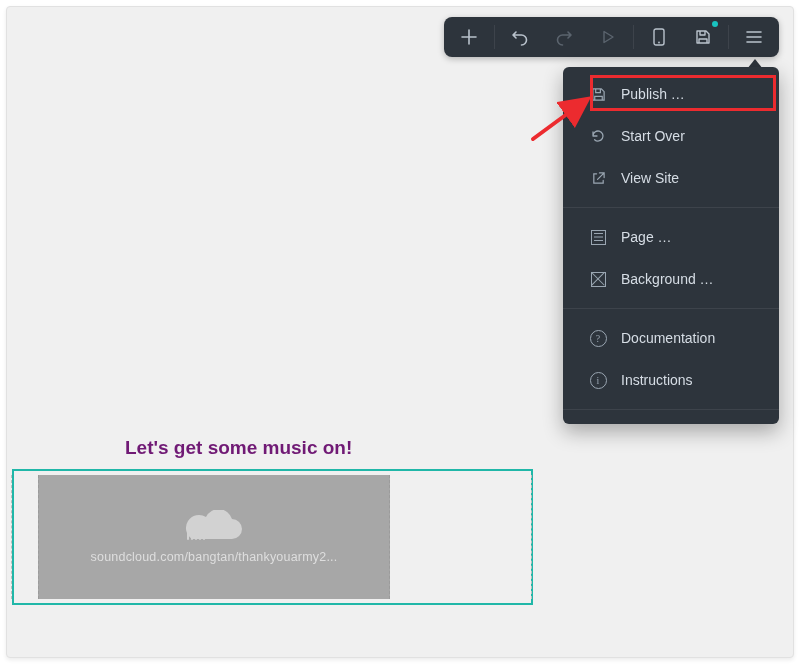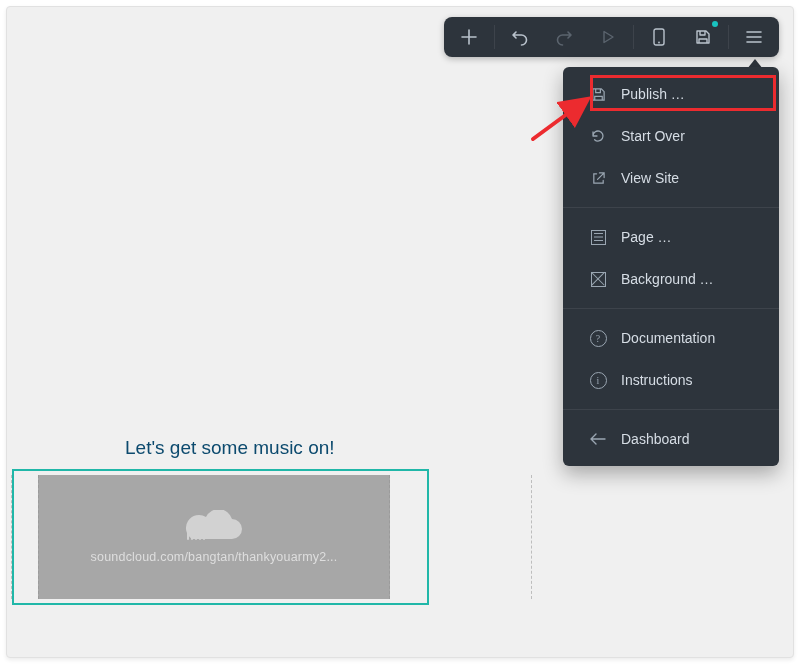--- a/index.html
+++ b/index.html
@@ -135,28 +135,28 @@
   position: absolute;
   top: 88px;
   left: 523px;
   pointer-events: none;
 }
 .heading {
   position: absolute;
   left: 118px;
   top: 430px;
   font-size: 19px;
-  font-weight: 400;
-  color: #0c4a6e;
+  font-weight: 700;
+  color: #701a75;
 }
 .embed-sel {
   position: absolute;
   left: 5px;
   top: 462px;
-  width: 417px;
+  width: 521px;
   height: 136px;
   border: 2.5px solid #20b7a8;
   box-sizing: border-box;
   display:flex;
 }
 .embed-inner {
   margin: 4px 4px 4px 24px;
   flex: 0 0 350px;
   background: #a7a7a7;
   display:flex;
@@ -284,28 +284,20 @@
     </div>
     <div class="ditem">
       <span class="mi">
           <span class="imark">i</span>
         </span>
       <span>Instructions</span>
     </div>
 
     <div class="dsep"></div>
 
-    <div class="ditem">
-      <span class="mi">
-        <svg width="16" height="12" viewBox="0 0 16 12">
-            <path d="M6 1 1 6l5 5M1.5 6H15" fill="none" stroke="currentColor" stroke-width="1.4" stroke-linecap="round" stroke-linejoin="round"></path>
-          </svg>
-      </span>
-      <span>Dashboard</span>
-    </div>
   </div>
 
   <div class="highlight-box"></div>
   <svg class="red-arrow" width="70" height="48" viewBox="0 0 70 48">
     <defs>
         <marker id="ah" markerWidth="8" markerHeight="8" refX="6" refY="4" orient="auto">
       <path d="M0 0 8 4 0 8z" fill="#ec2b2f"></path>
         </marker>
       </defs>
     <path d="M3 44 Q 30 24 55 6" fill="none" stroke="#ec2b2f" stroke-width="4" stroke-linecap="round" marker-end="url(#ah)"></path>

